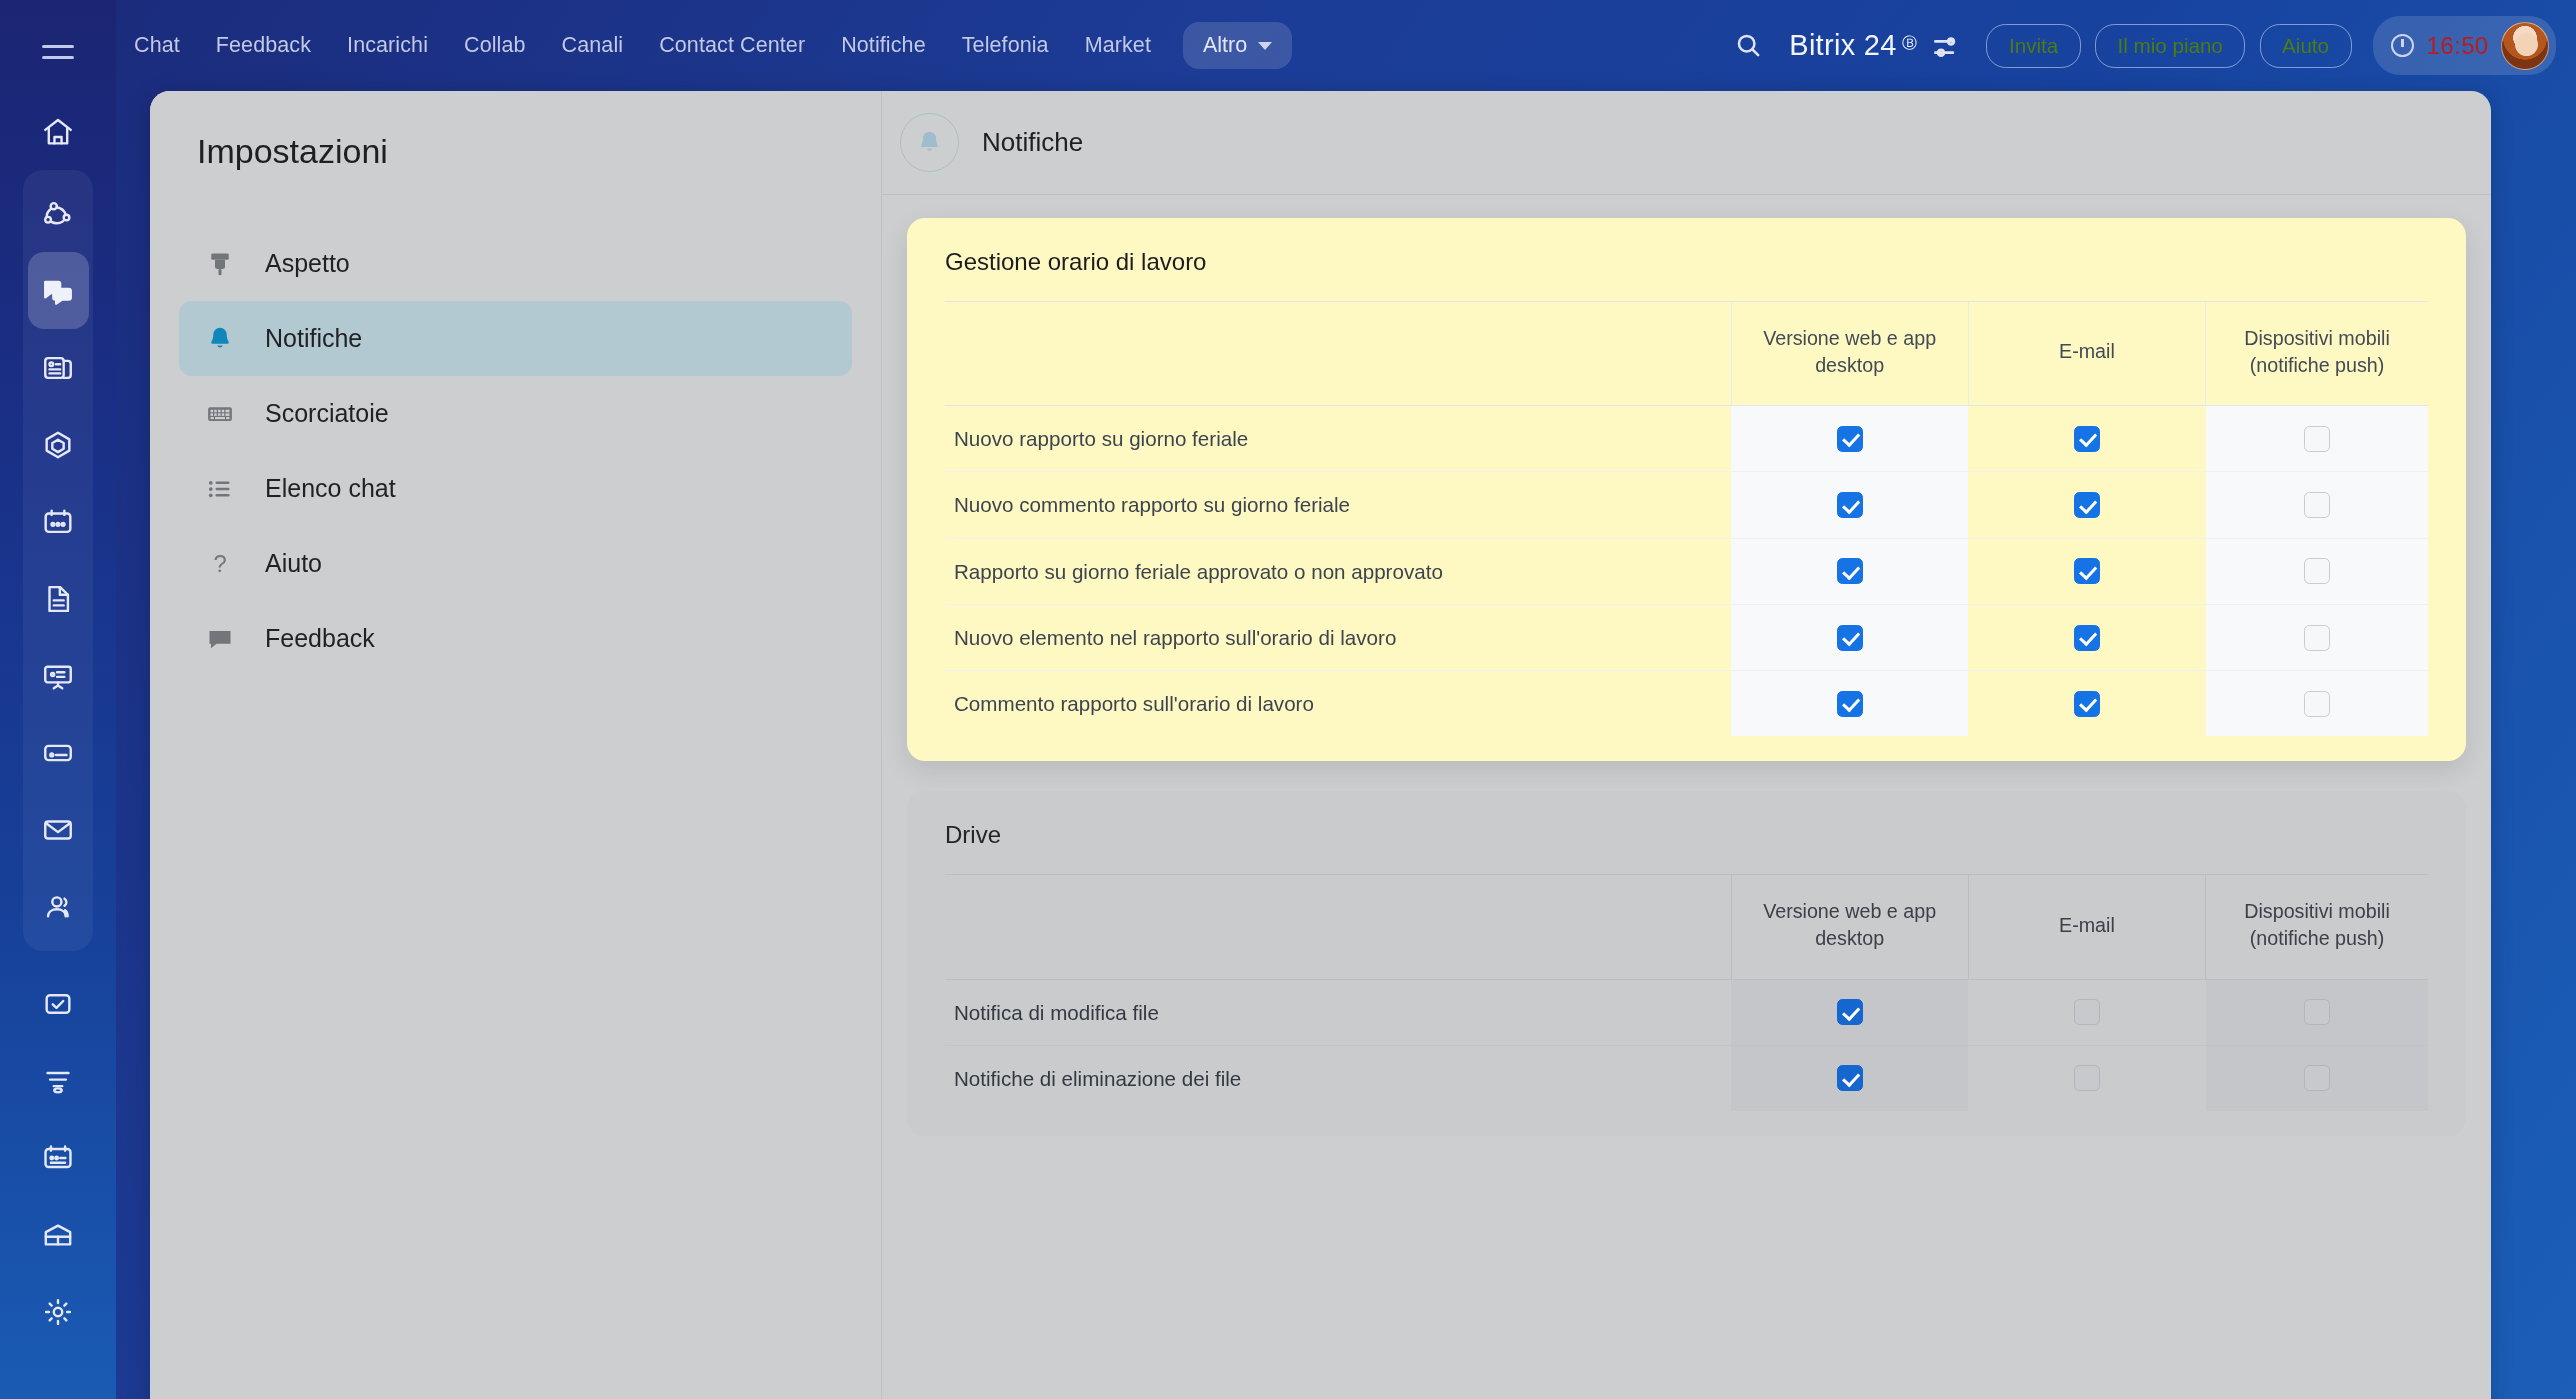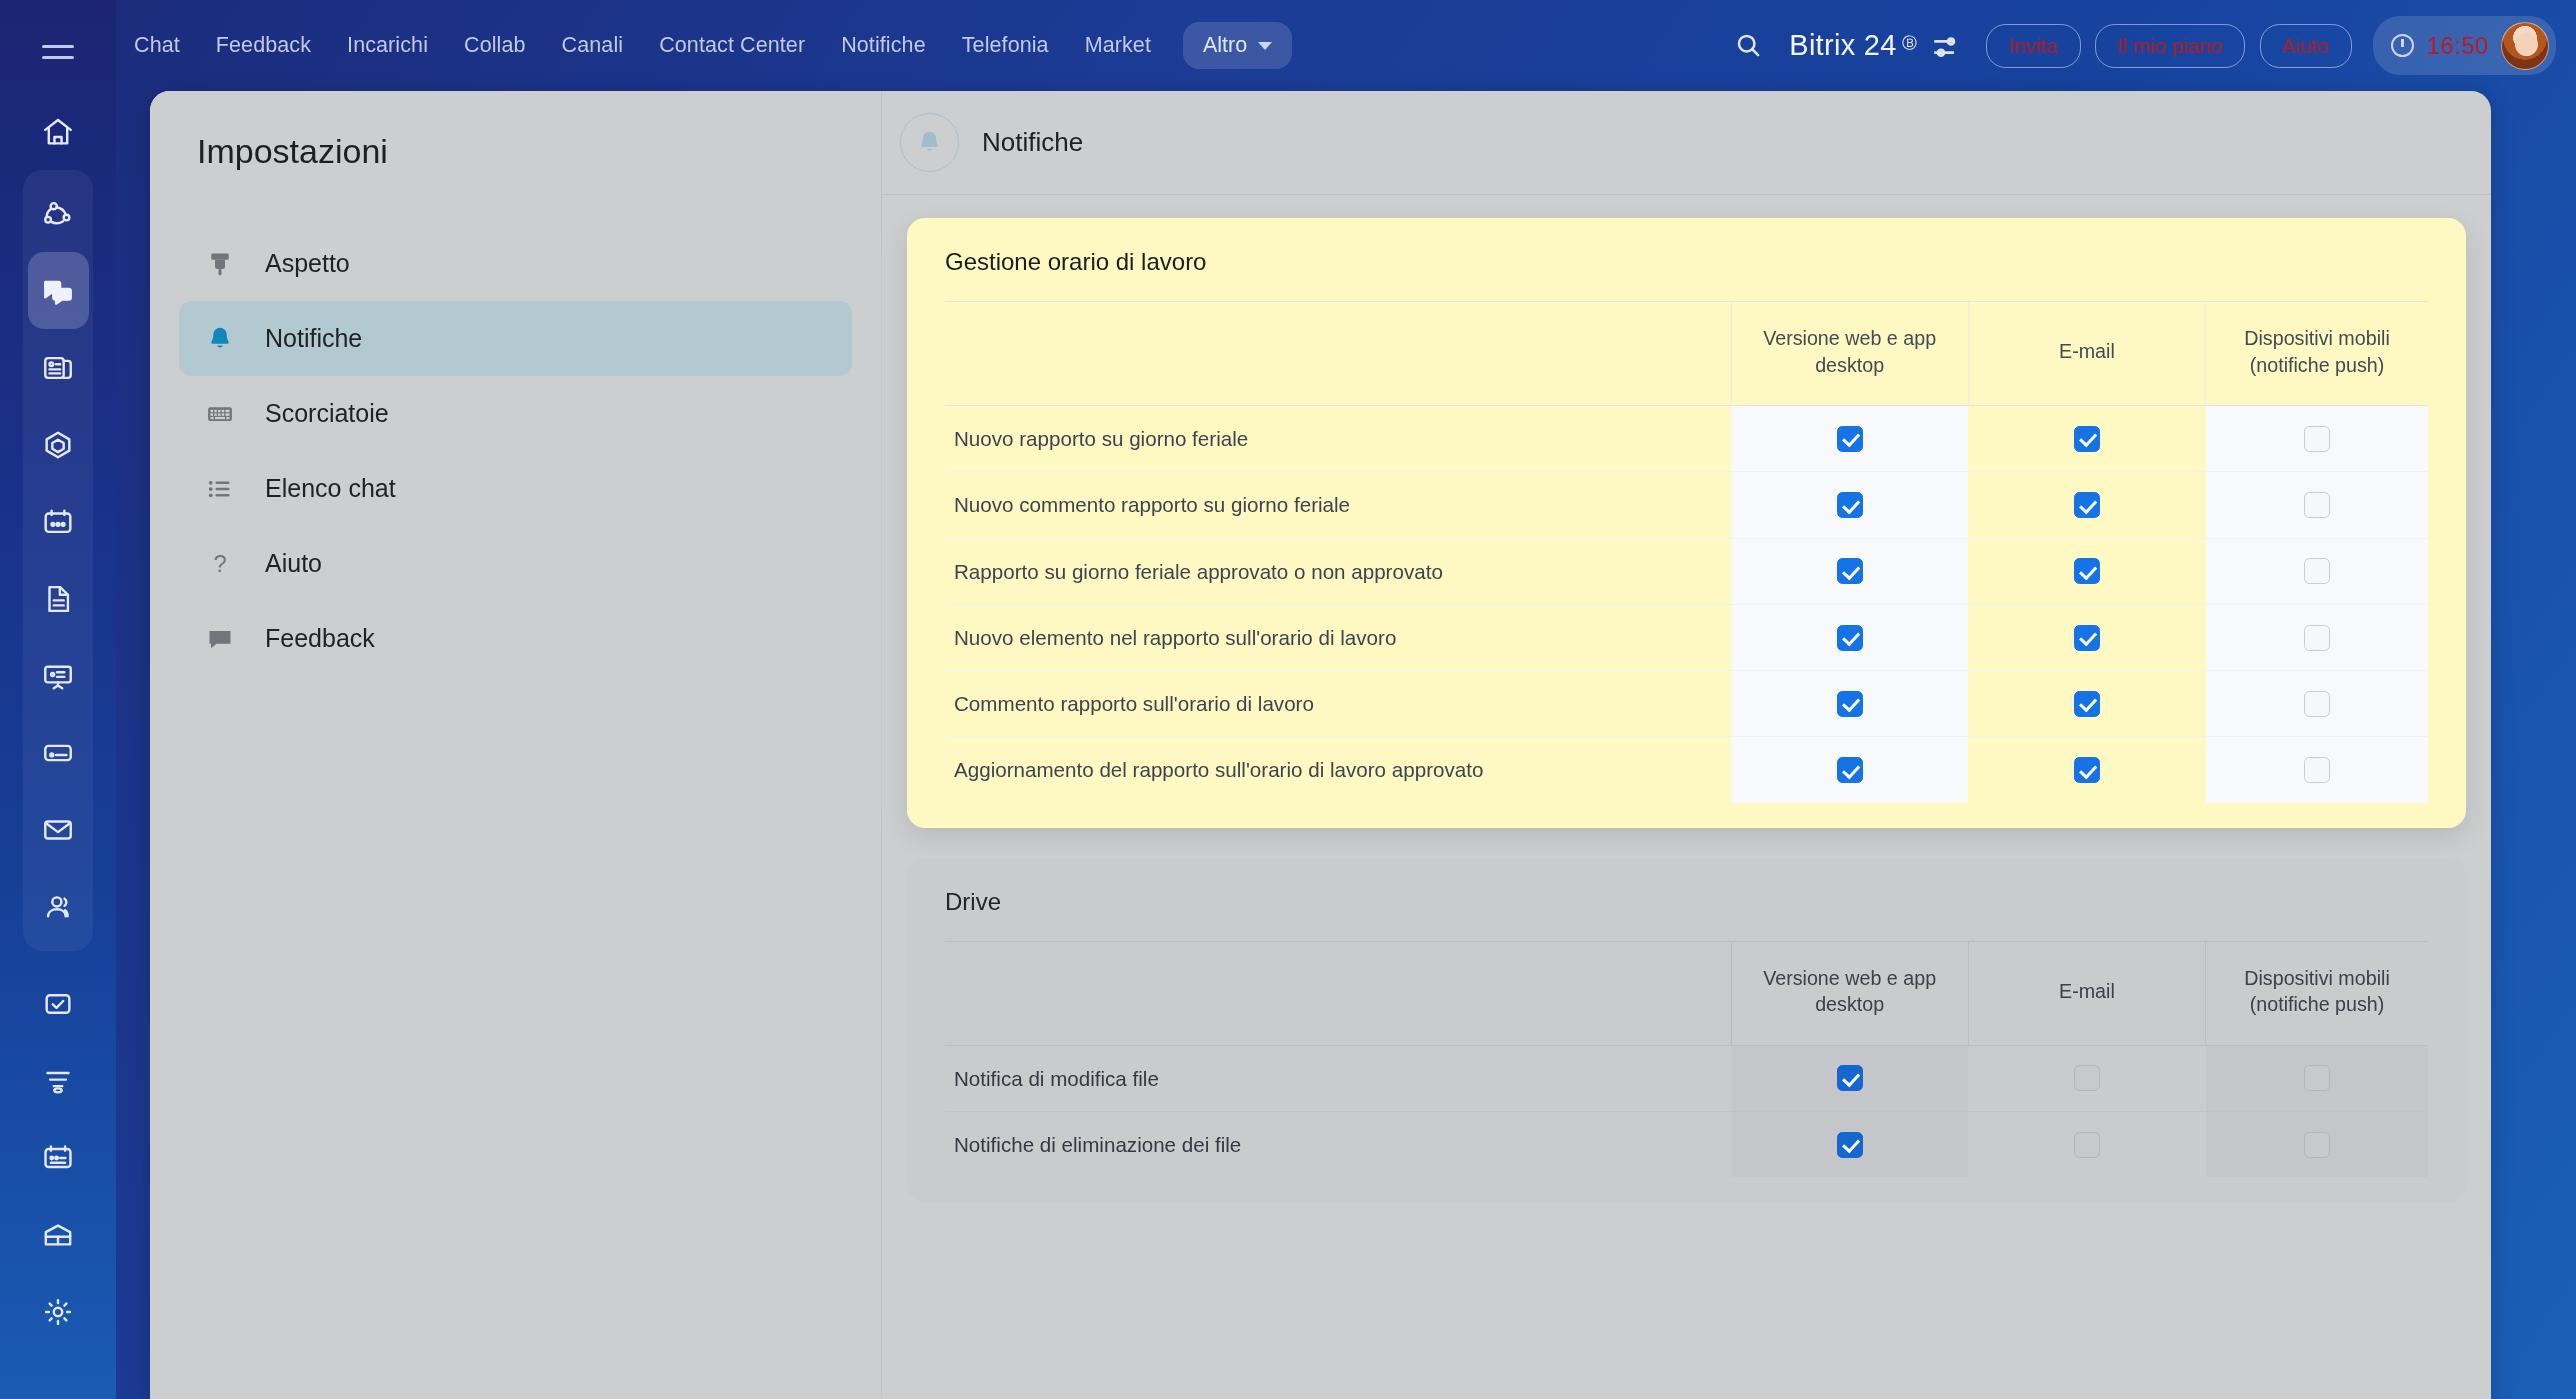--- a/index.html
+++ b/index.html
@@ -63,21 +63,21 @@
   #search-icon { width: 50px; height: 50px; display:flex; align-items:center; justify-content:center; cursor: pointer; }
   #search-icon svg { width: 29px; height: 29px; }
   #search-icon svg * { stroke: #dfe3f3; fill: none; stroke-width: 2.1; }
   #brand { display: flex; align-items: flex-end; gap: 5.4px; margin: 0 10.7px 0 16px; cursor: pointer; }
   #brand-text { font-size: 29px; color: #f2f4fc; letter-spacing: 0.3px; }
   #brand-sup { font-size: 15px; color: #eef0fa; vertical-align: super; position: relative; top: -9px; }
   #brand-sliders { width: 30px; height: 30px; margin-left: 9px; }
   #brand-sliders svg * { stroke: #dfe3f3; fill: none; stroke-width: 2.2; stroke-linecap: round; }
   .pill {
     border: 1.4px solid rgba(220,226,247,0.55); border-radius: 19.7px;
-    padding: 9px 21.5px; font-size: 20.6px; color: #b91c1c; margin-left: 14.3px; cursor: pointer; white-space: nowrap;
+    padding: 9px 21.5px; font-size: 20.6px; color: #4d7c0f; margin-left: 14.3px; cursor: pointer; white-space: nowrap;
   }
   #clock-pill {
     display: flex; align-items: center; gap: 12.5px; margin-left: 21.5px;
     background: rgba(255,255,255,0.14); border-radius: 27px; padding: 5.4px 7.2px 5.4px 18px; cursor: pointer;
   }
   #clock-icon { width: 23px; height: 23px; border-radius: 50%; border: 2.7px solid #cdd4ec; position: relative; }
   #clock-icon::after { content:''; position:absolute; left: 8px; top: 2.7px; width: 2.7px; height: 8px; background: #cdd4ec; }
   #clock-time { font-size: 24px; color: #b91c1c; letter-spacing: 0.4px; }
   #avatar {
     width: 48px; height: 48px; border-radius: 50%;
@@ -527,26 +527,20 @@
               <td class="cb-cell cb-web"><span class="cbx on"></span></td>
               <td class="cb-cell cb-mail"><span class="cbx on"></span></td>
               <td class="cb-cell cb-push"><span class="cbx off"></span></td>
             </tr>
             <tr>
               <td class="name-cell">Commento rapporto sull'orario di lavoro</td>
               <td class="cb-cell cb-web"><span class="cbx on"></span></td>
               <td class="cb-cell cb-mail"><span class="cbx on"></span></td>
               <td class="cb-cell cb-push"><span class="cbx off"></span></td>
             </tr>
-            <tr>
-              <td class="name-cell">Aggiornamento del rapporto sull'orario di lavoro approvato</td>
-              <td class="cb-cell cb-web"><span class="cbx on"></span></td>
-              <td class="cb-cell cb-mail"><span class="cbx on"></span></td>
-              <td class="cb-cell cb-push"><span class="cbx off"></span></td>
-            </tr>
           </tbody>
         </table>
       </div>
 
       <div class="card dim">
         <div class="card-title">Drive</div>
         <table class="nt">
           <colgroup>
               <col class="c-name">
               <col class="c-web">

